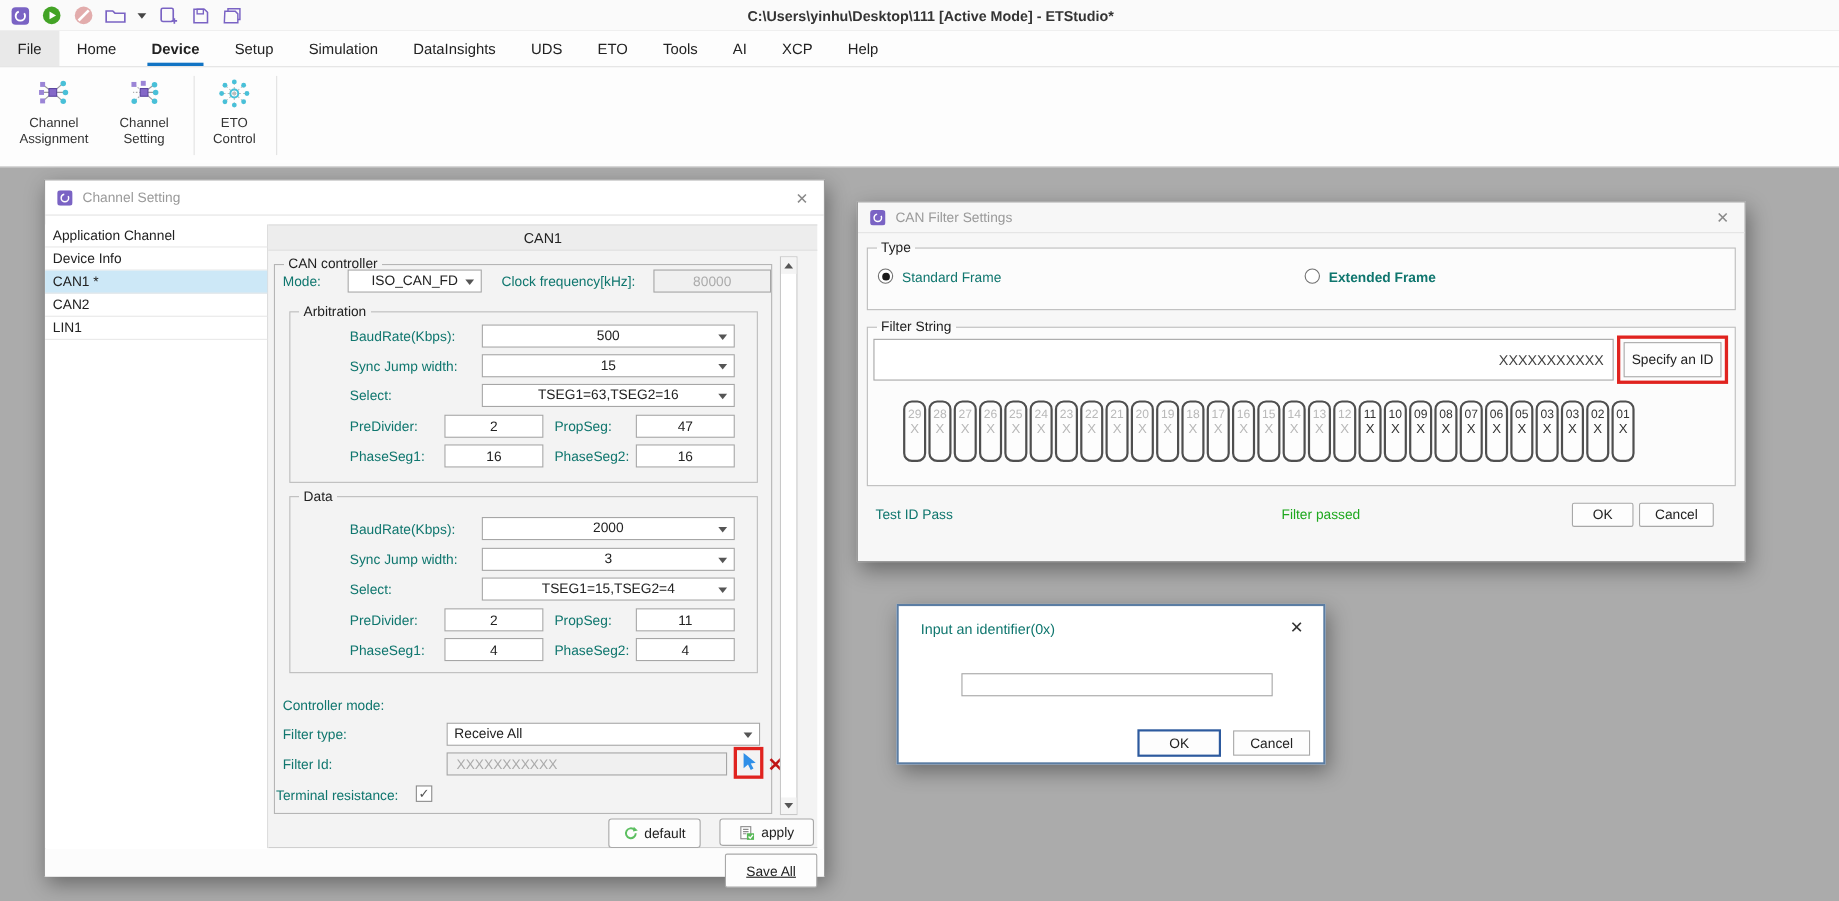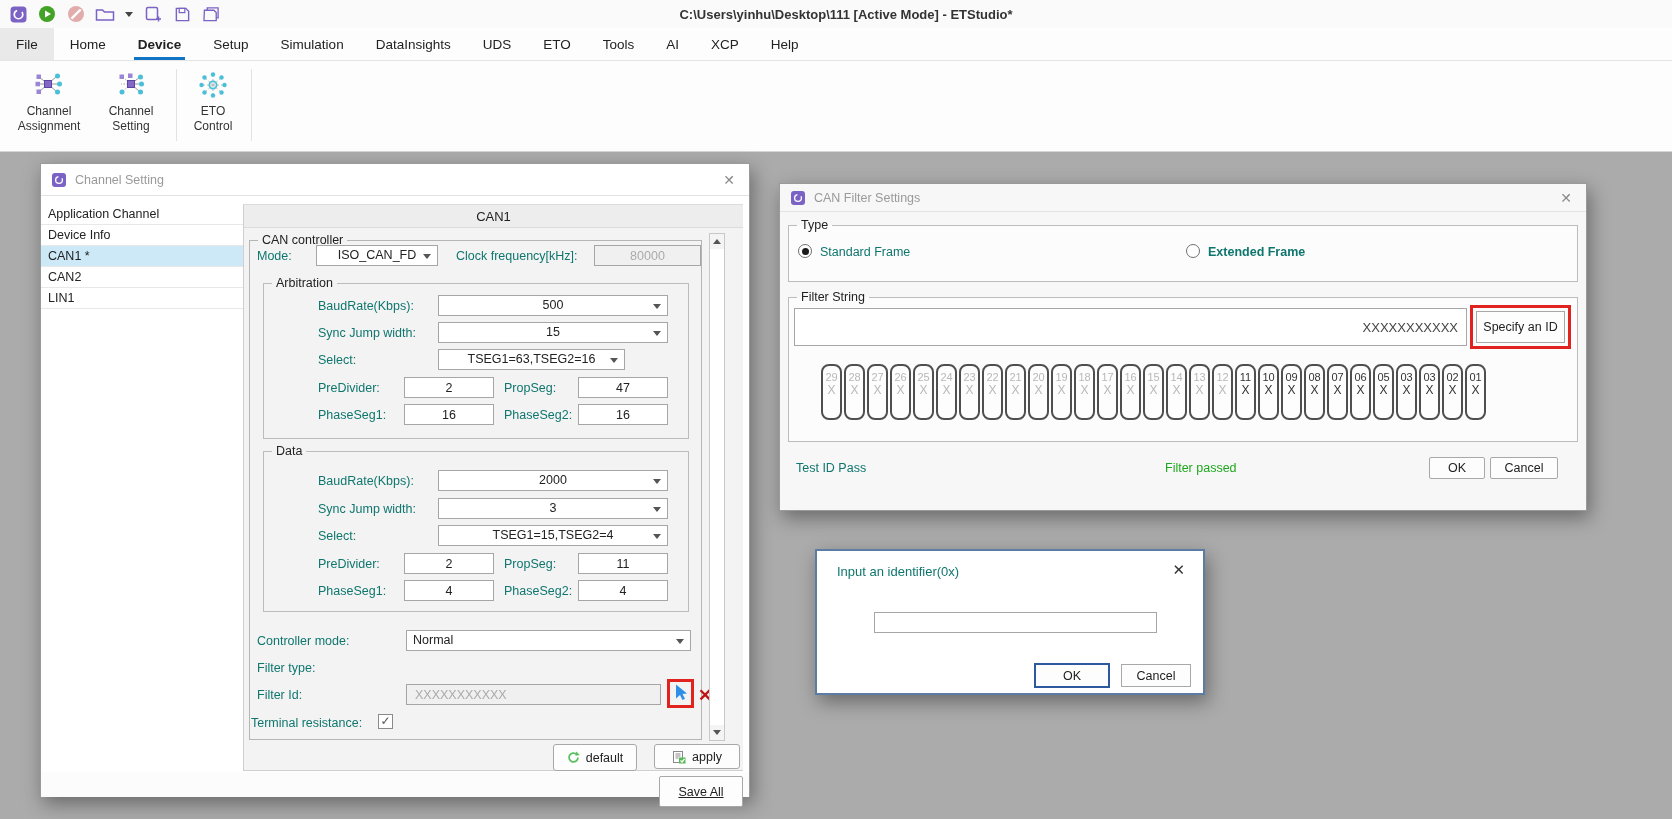--- a/index.html
+++ b/index.html
@@ -281,21 +281,21 @@
   <input class="inp gray" style="left: 553px; top: 81px; width: 107px;" value="80000">
 
   <fieldset style="left:222px;top:112px;width:426px;height:163px;">
     <legend>Arbitration</legend>
   </fieldset>
   <span class="lbl" style="left:277px;top:135px;">BaudRate(Kbps):</span>
   <div class="dd" style="left:397px;top:131px;width:230px;"><span>500</span><span class="caret"></span></div>
   <span class="lbl" style="left:277px;top:162px;">Sync Jump width:</span>
   <div class="dd" style="left:397px;top:158px;width:230px;"><span>15</span><span class="caret"></span></div>
   <span class="lbl" style="left:277px;top:189px;">Select:</span>
-  <div class="dd" style="left:397px;top:185px;width:187px;"><span>TSEG1=63,TSEG2=16</span><span class="caret"></span></div>
+  <div class="dd" style="left:397px;top:185px;width:230px;"><span>TSEG1=63,TSEG2=16</span><span class="caret"></span></div>
   <span class="lbl" style="left:277px;top:217px;">PreDivider:</span>
   <input class="inp" style="left: 363px; top: 213px; width: 90px;" value="2">
   <span class="lbl" style="left:463px;top:217px;">PropSeg:</span>
   <input class="inp" style="left: 537px; top: 213px; width: 90px;" value="47">
   <span class="lbl" style="left:277px;top:244px;">PhaseSeg1:</span>
   <input class="inp" style="left: 363px; top: 240px; width: 90px;" value="16">
   <span class="lbl" style="left:463px;top:244px;">PhaseSeg2:</span>
   <input class="inp" style="left: 537px; top: 240px; width: 90px;" value="16">
 
   <fieldset style="left:222px;top:280px;width:426px;height:168px;">
@@ -310,22 +310,22 @@
   <span class="lbl" style="left:277px;top:393px;">PreDivider:</span>
   <input class="inp" style="left: 363px; top: 389px; width: 90px;" value="2">
   <span class="lbl" style="left:463px;top:393px;">PropSeg:</span>
   <input class="inp" style="left: 537px; top: 389px; width: 90px;" value="11">
   <span class="lbl" style="left:277px;top:420px;">PhaseSeg1:</span>
   <input class="inp" style="left: 363px; top: 416px; width: 90px;" value="4">
   <span class="lbl" style="left:463px;top:420px;">PhaseSeg2:</span>
   <input class="inp" style="left: 537px; top: 416px; width: 90px;" value="4">
 
   <span class="lbl" style="left:216px;top:470px;">Controller mode:</span>
-  <div class="dd left" style="left:365px;top:466px;width:285px;"><span>Normal</span><span class="caret"></span></div>
   <span class="lbl" style="left:216px;top:497px;">Filter type:</span>
+  <div class="dd left" style="left:365px;top:493px;width:285px;"><span>Receive All</span><span class="caret"></span></div>
   <span class="lbl" style="left:216px;top:524px;">Filter Id:</span>
   <input class="inp gray leftal" style="left: 365px; top: 520px; width: 255px;" value="XXXXXXXXXXX">
   <div class="red-frame" style="left:626px;top:515px;width:27px;height:29px;">
     <span style="display:block;margin:1px 0 0 2px;">
       <svg width="18" height="19" viewBox="0 0 18 18">
           <polygon points="4,1 4,15 8,11.5 10.5,16.5 13,15.2 10.5,10.5 15,10" fill="#2f8fe8"></polygon>
         </svg>
     </span>
   </div>
   <span class="redx" style="left:657px;top:523px;">✕</span>

